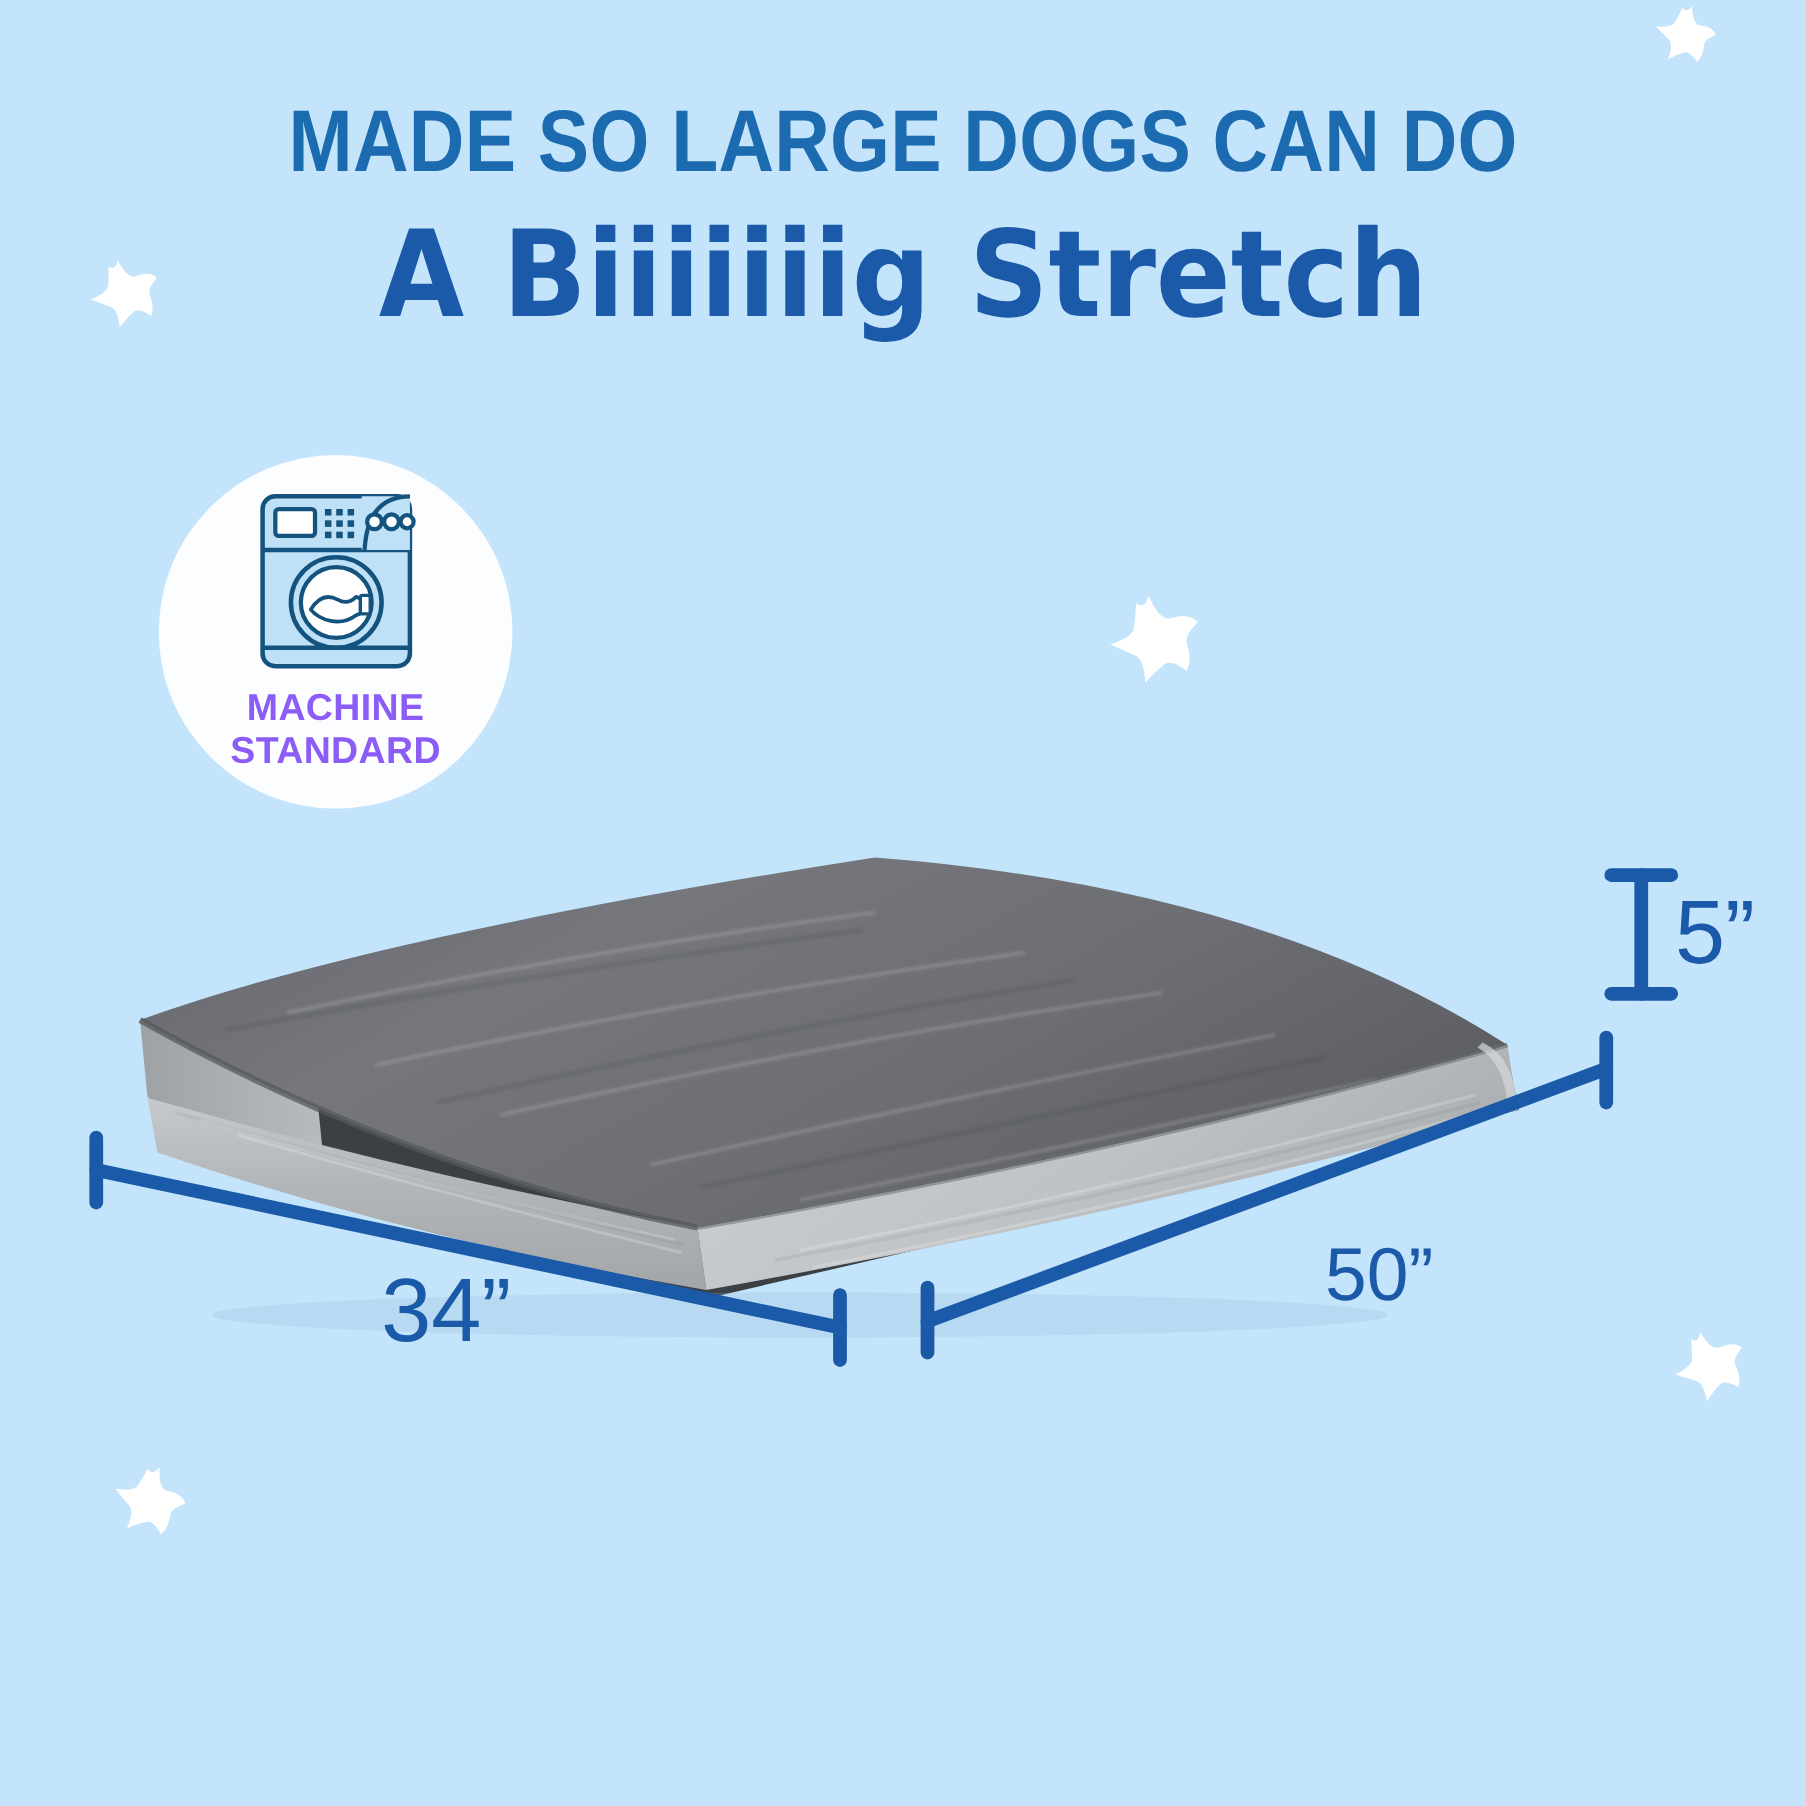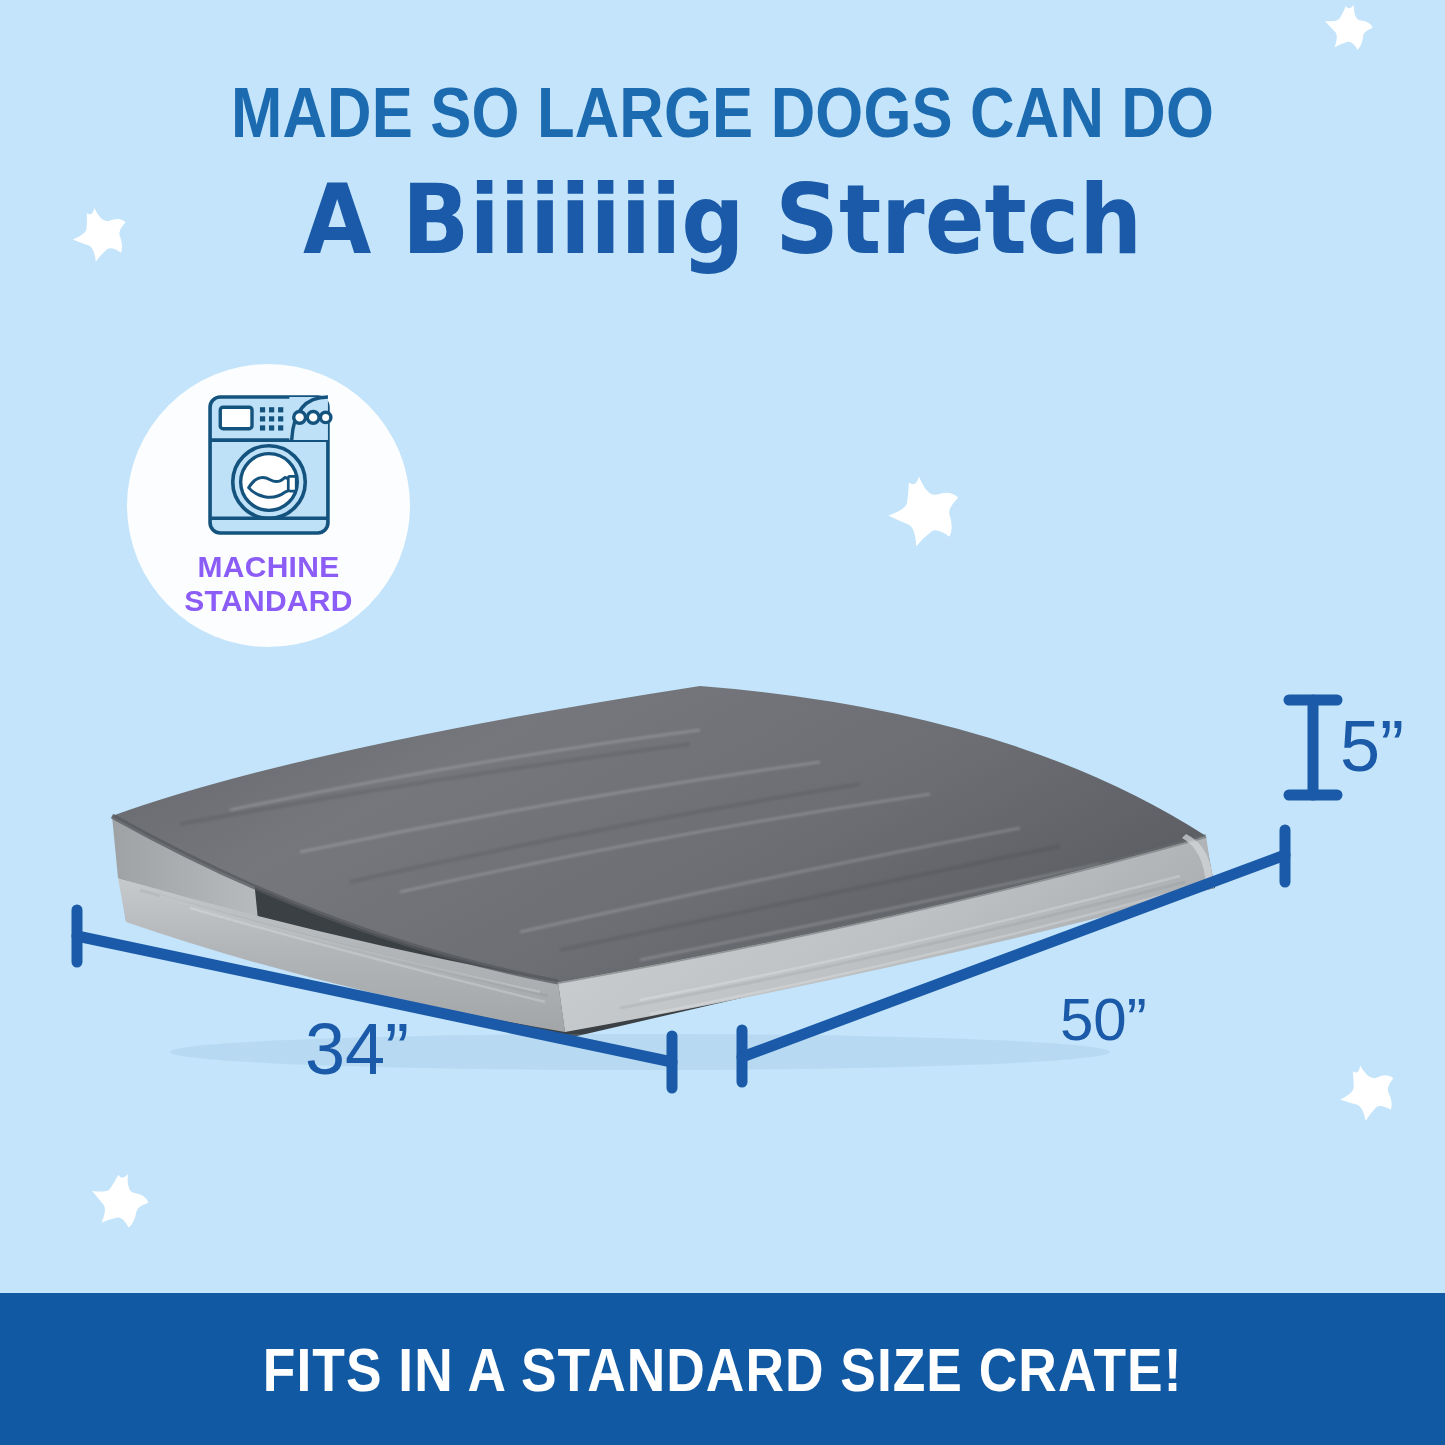--- a/index.html
+++ b/index.html
@@ -308,17 +308,14 @@
         <line x1="77" y1="910" x2="77" y2="962"></line>
         <line x1="672" y1="1036" x2="672" y2="1088"></line>
       </g>
     </svg>
 
     <div class="dim-label dim-h">5”</div>
     <div class="dim-label dim-50">50”</div>
     <div class="dim-label dim-34">34”</div>
   </div>
 
-  <div class="banner">
-    <div class="banner-text">FITS IN A STANDARD SIZE CRATE!</div>
-  </div>
 
 </div>
 
 </body></html>

